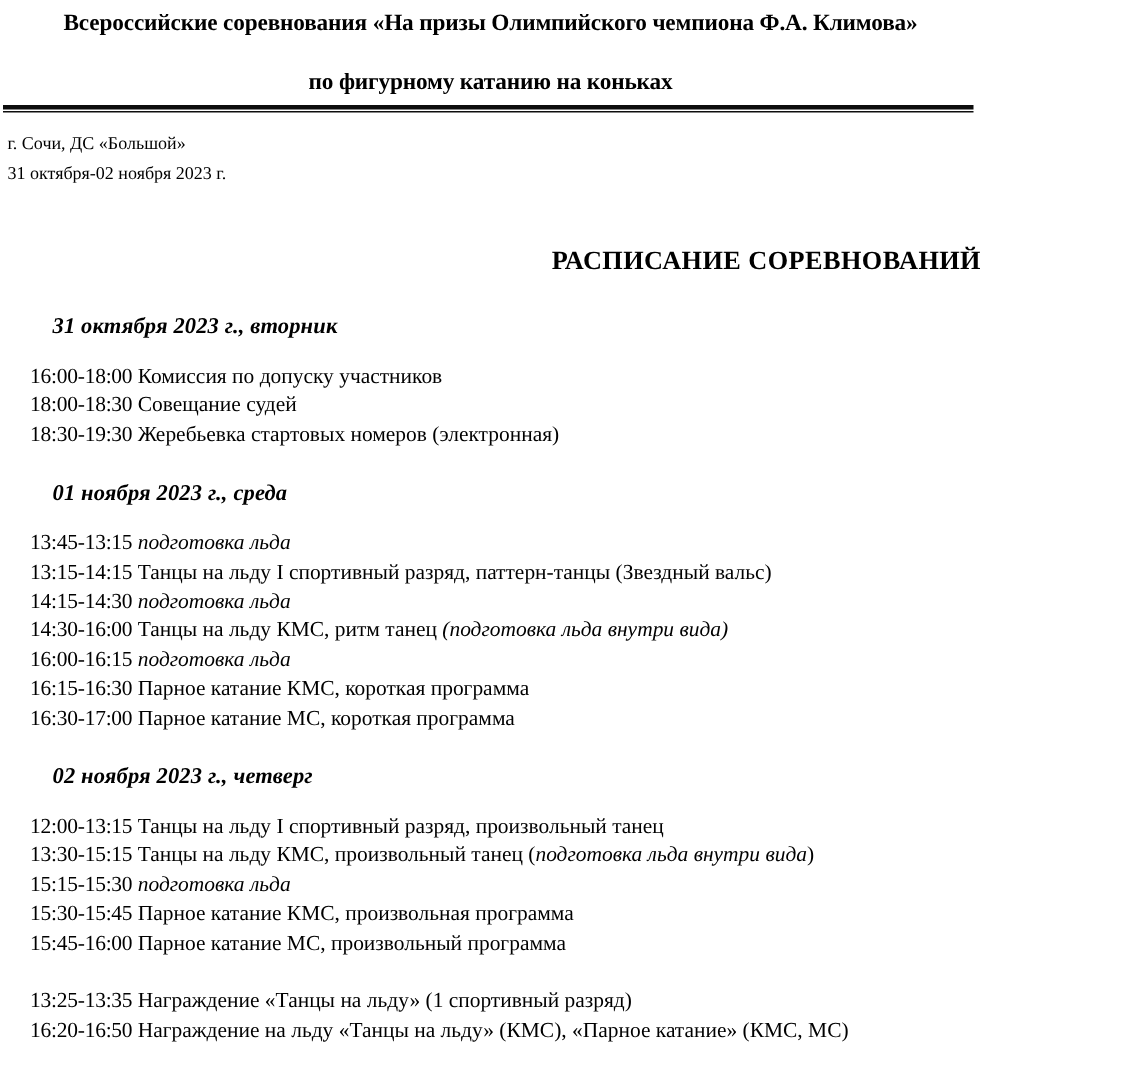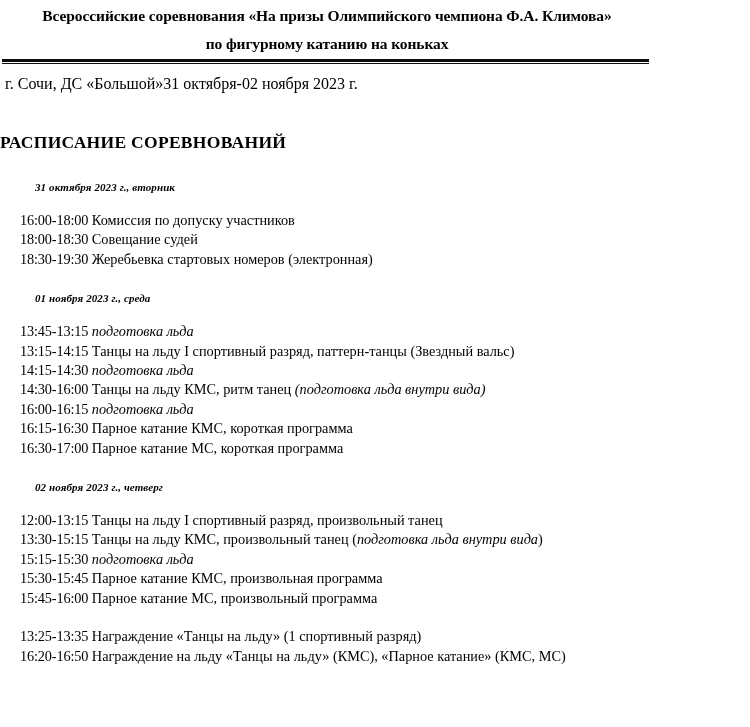--- a/index.html
+++ b/index.html
@@ -28,66 +28,67 @@
     padding-top: 3px;
   }
   .masthead-line {
     text-align: center;
     font-weight: bold;
     font-size: 15.5px;
     line-height: 25px;
     letter-spacing: -0.1px;
   }
   .masthead-line.line2 {
-    margin-top: 3px;
+    margin-top: 14px;
   }
 
   
   .rule-double {
     margin: 3px 5px 0 2px;
     height: 5px;
     border-top: 3px solid #0d0d0d;
     border-bottom: 1px solid #0d0d0d;
     box-sizing: border-box;
   }
 
   
   .venue-row {
     display: flex;
-    justify-content: flex-start;
+    justify-content: flex-end;
     align-items: baseline;
     padding: 10px 5px 0 5px;
-    font-size: 16px;
+    font-size: 12px;
     line-height: 20px;
+    flex-direction: column;
   }
   .venue-row .venue,
   .venue-row .dates {
     white-space: nowrap;
   }
 
   
   .doc-heading {
-    text-align: left;
+    text-align: right;
     font-weight: bold;
     font-size: 17.5px;
     letter-spacing: 0.3px;
     margin-top: 38px;
   }
 
   
   .schedule {
     margin-top: 24px;
   }
   .day-block {
     margin-bottom: 2px;
   }
   .day-title {
     font-weight: bold;
     font-style: italic;
-    font-size: 11px;
+    font-size: 15px;
     line-height: 20px;
     padding-left: 35px;
     letter-spacing: 0.1px;
   }
   .entries {
     margin-top: 14px;
     padding-left: 20px;
   }
   .entry {
     font-size: 14.3px;

